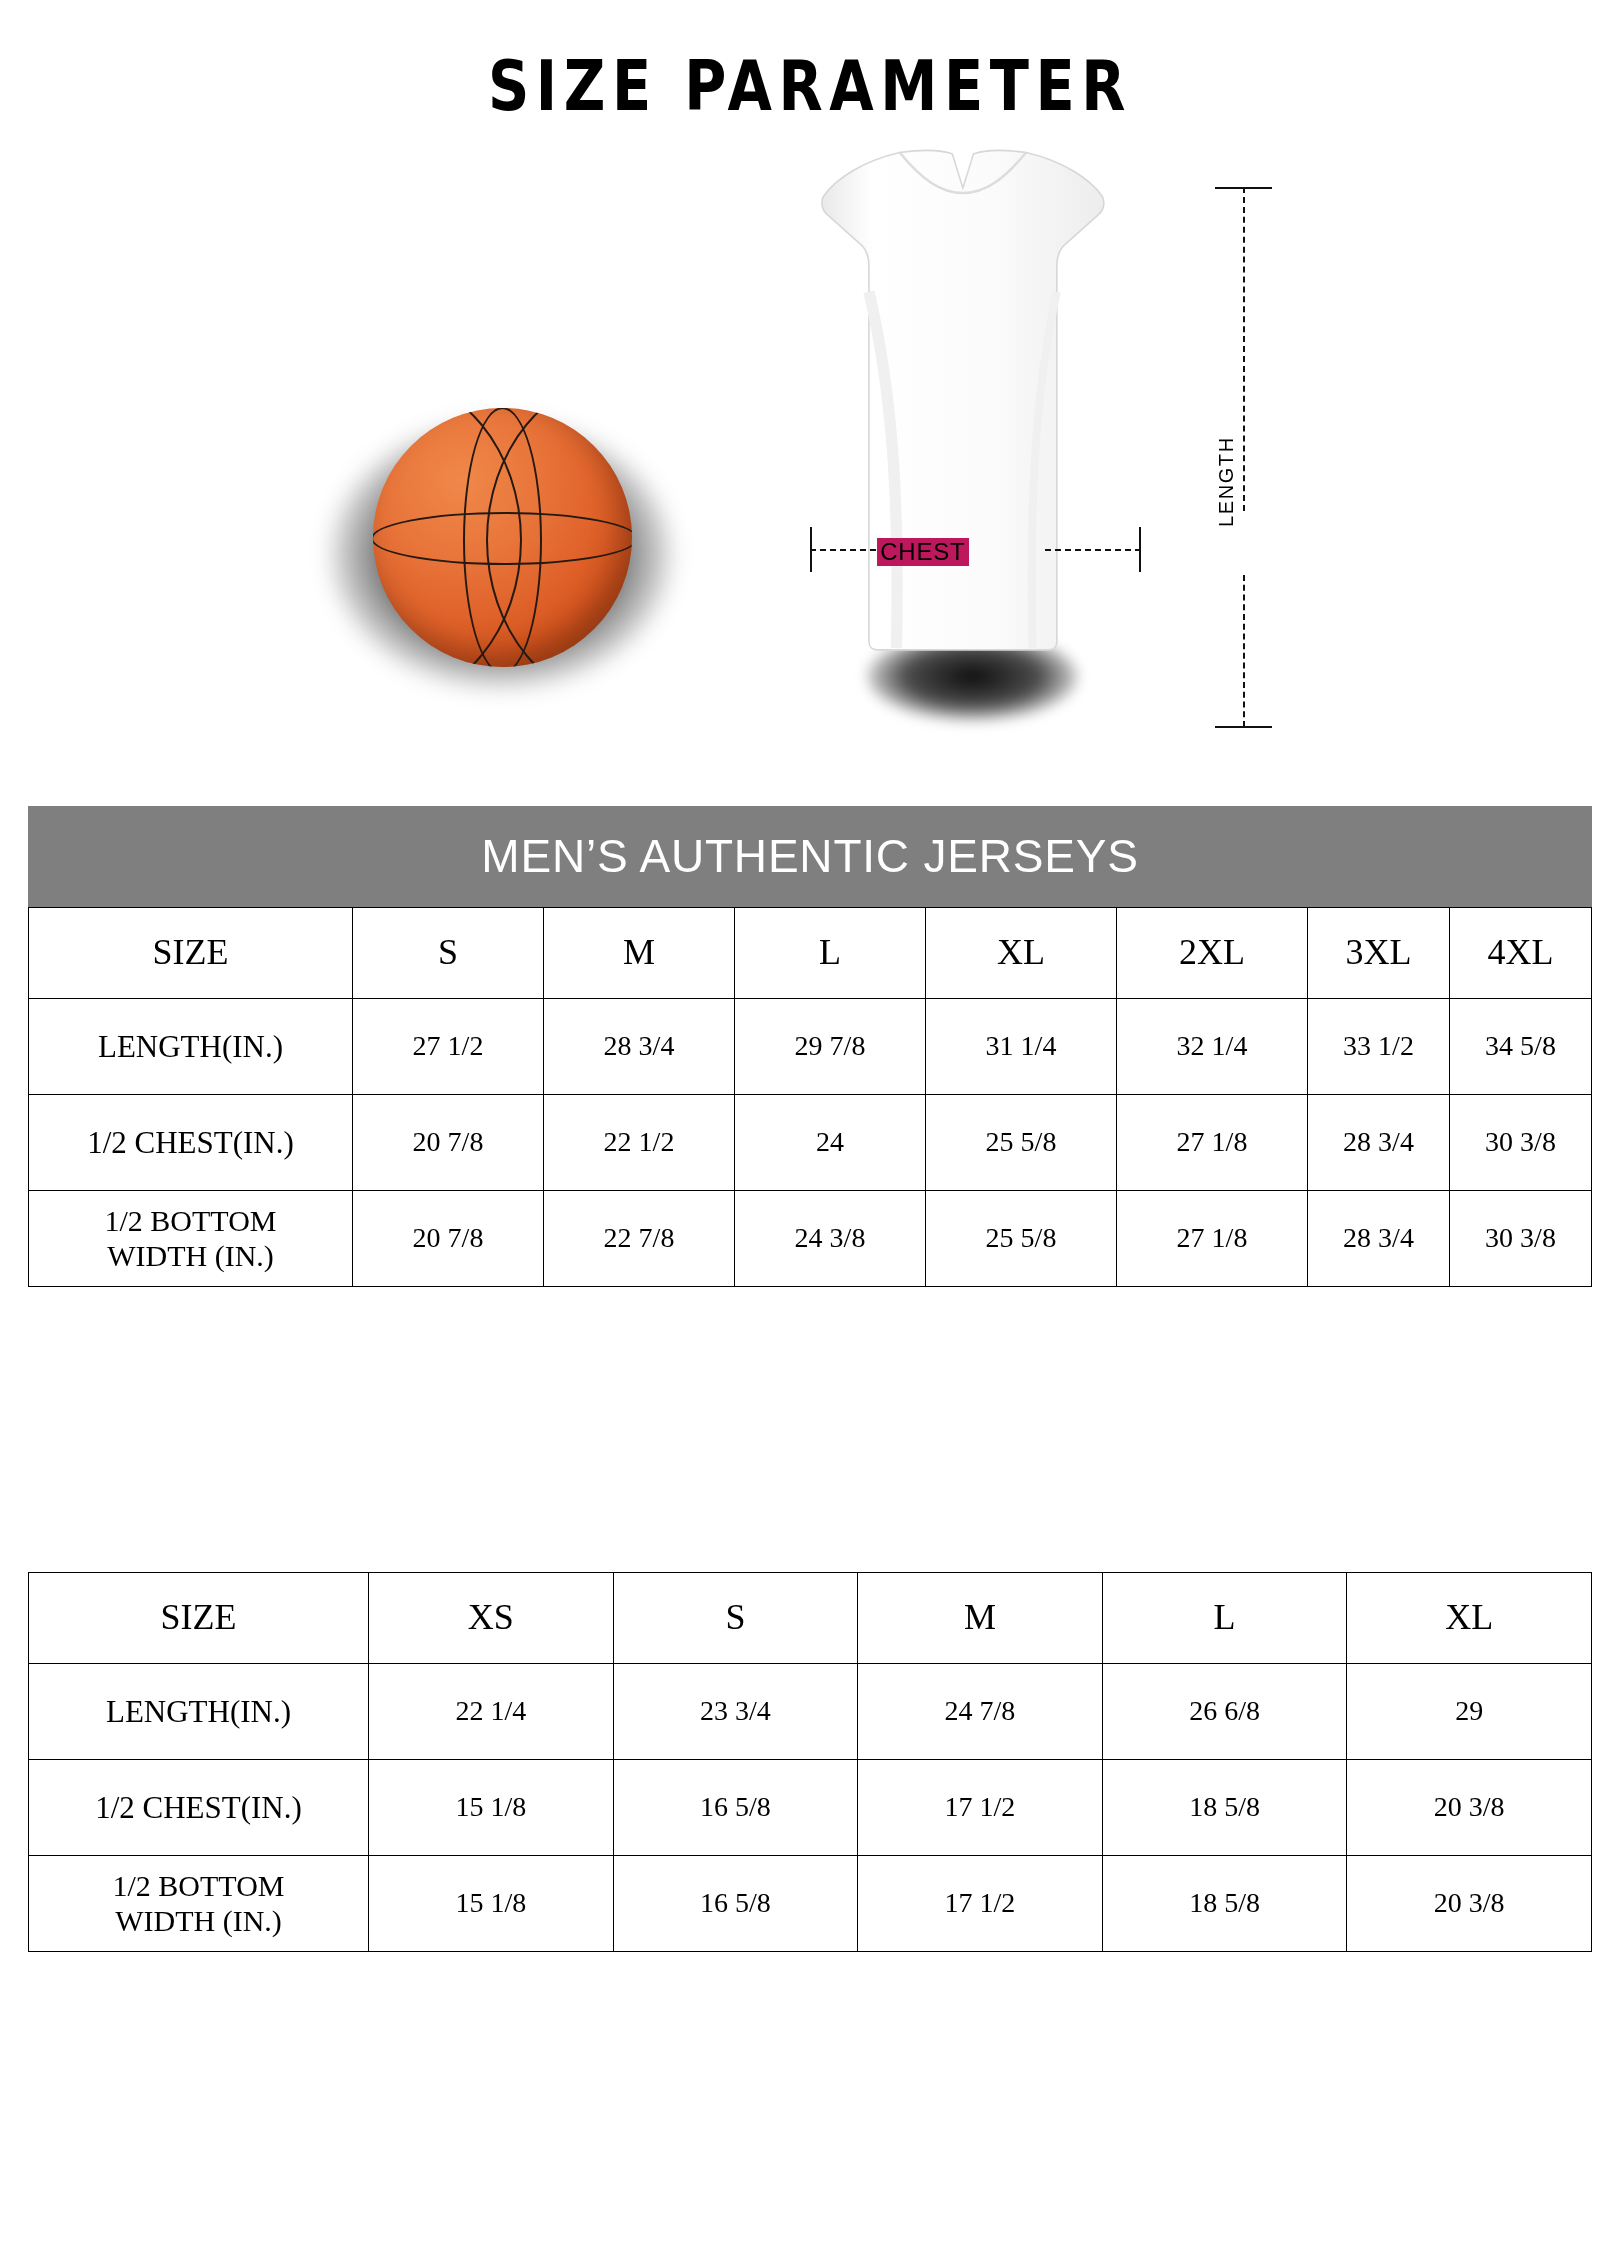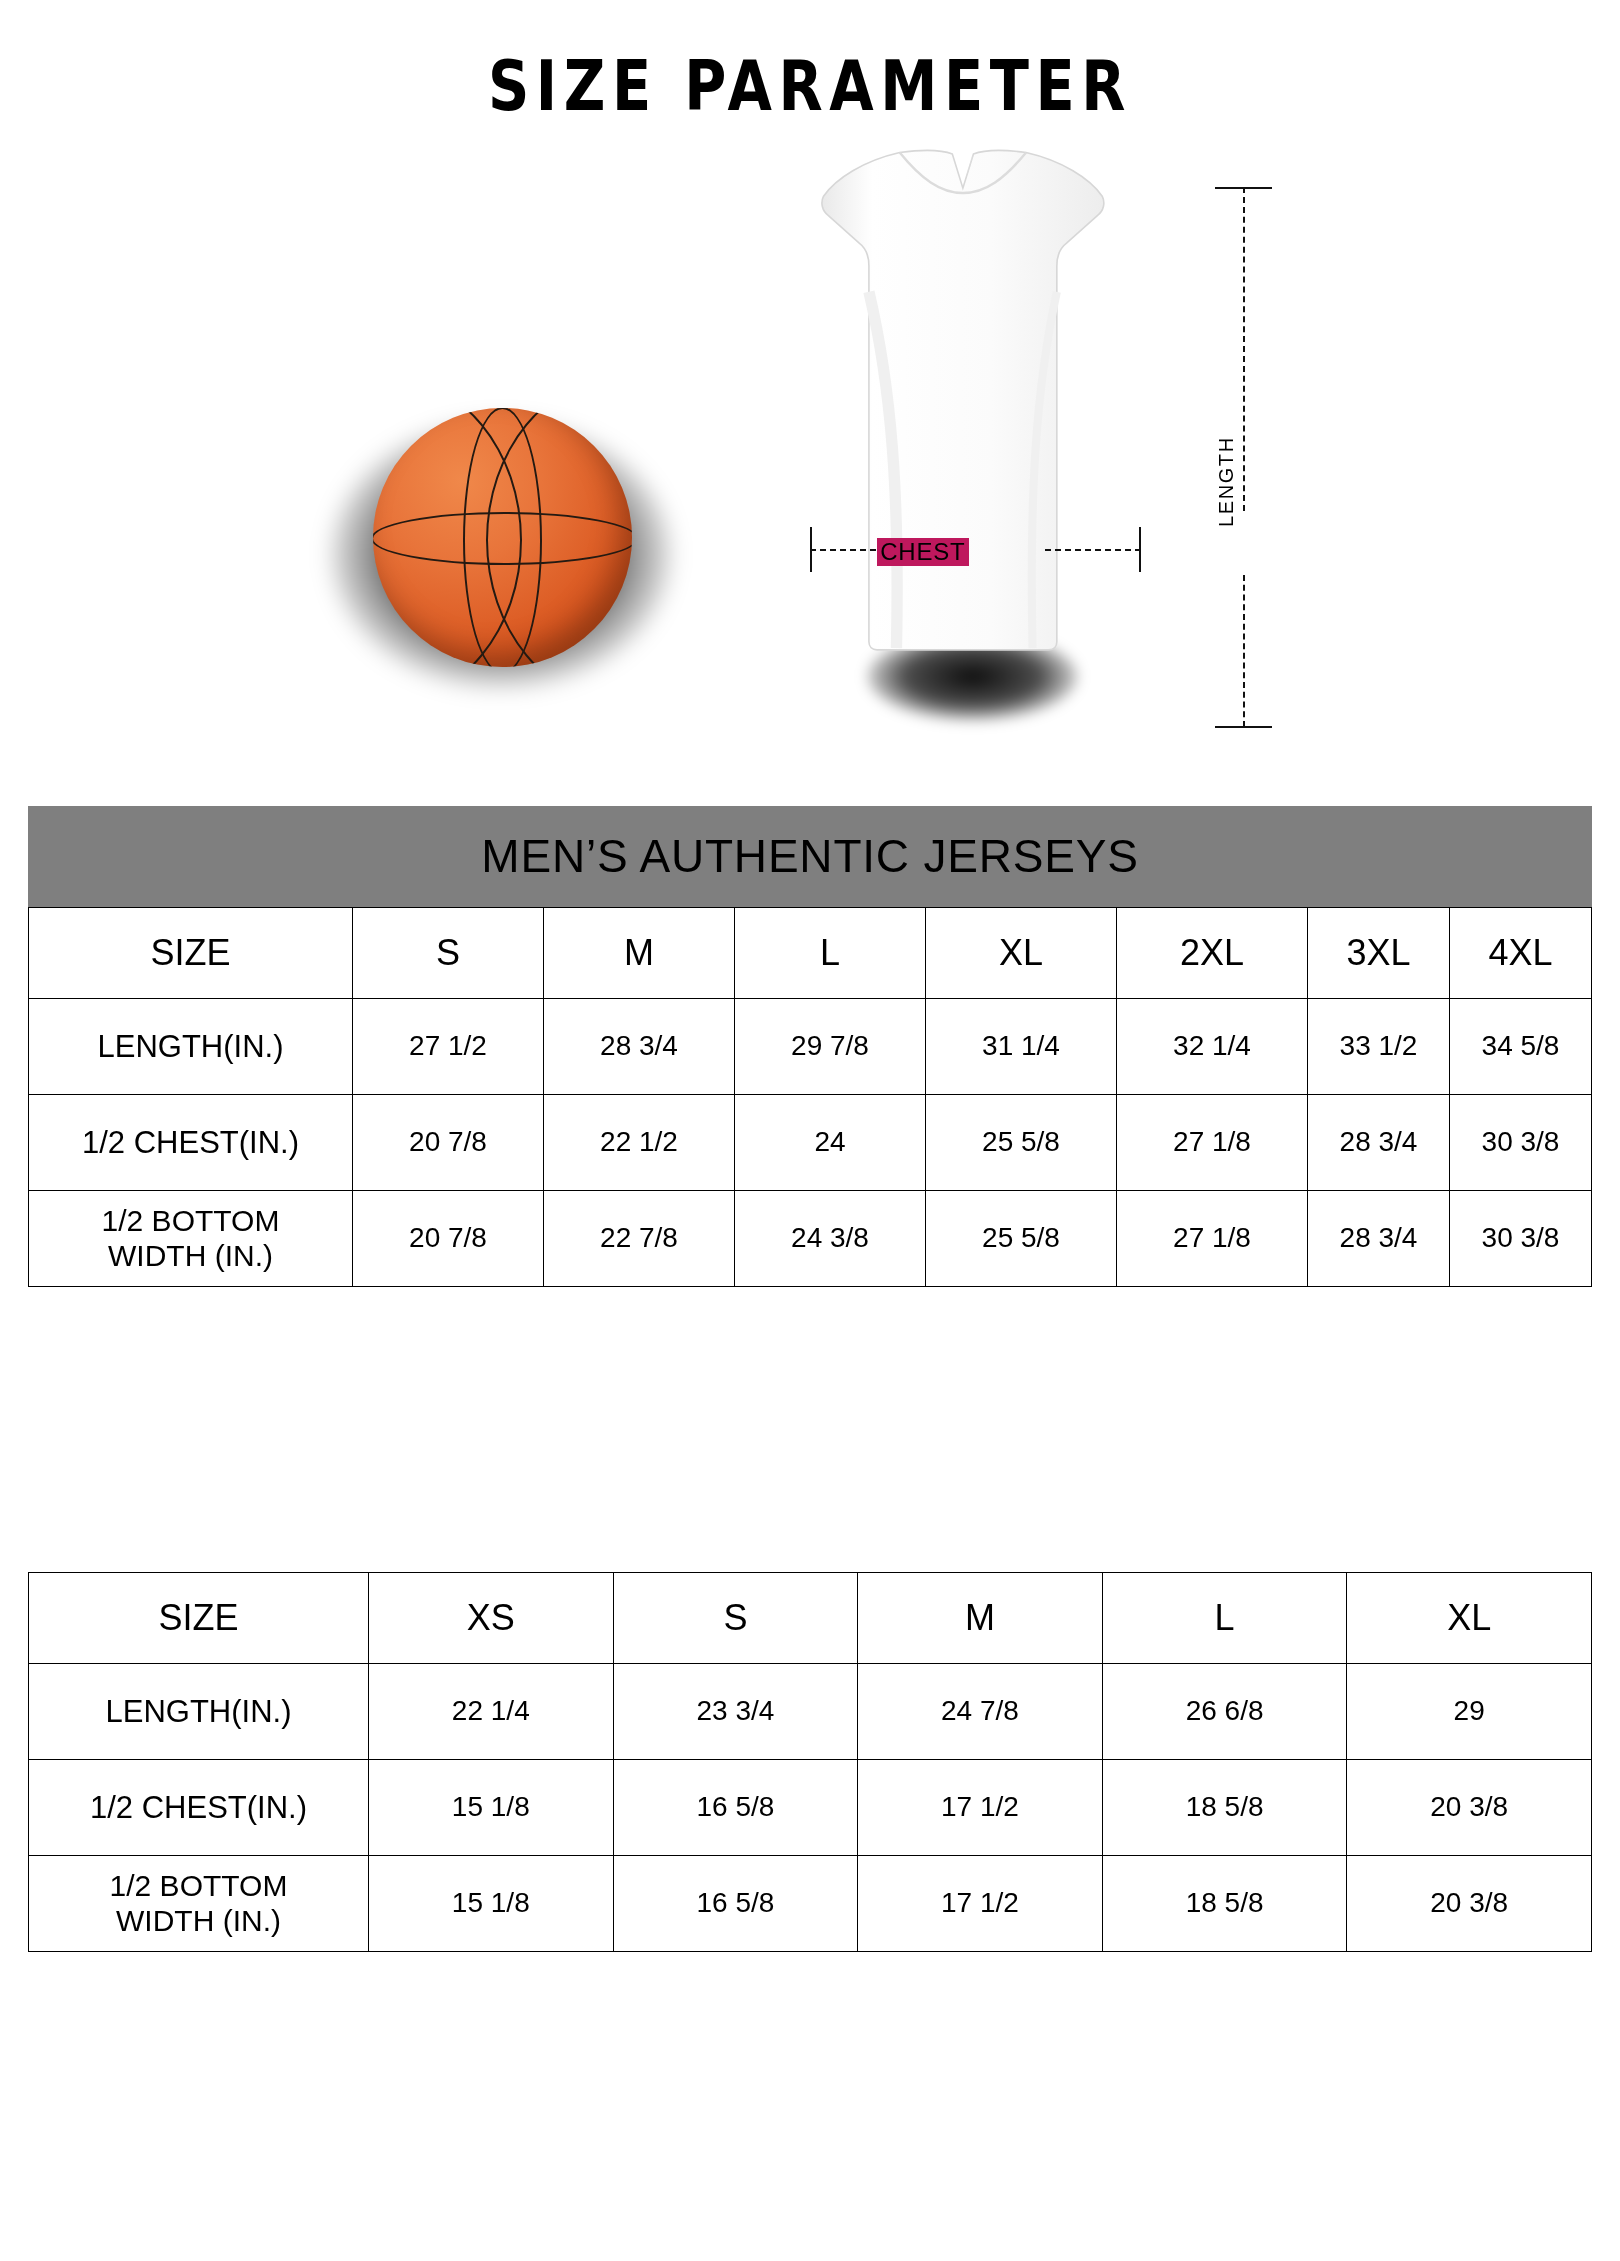--- a/index.html
+++ b/index.html
@@ -163,32 +163,33 @@
     background: #111;
   }
 
   
   .table-block { position: absolute; left: 28px; width: 1564px; }
   .tbl-men { top: 806px; }
   .tbl-boy { top: 1572px; }
 
   .tbl-header {
     background: #7f7f7f;
-    color: #000000;
+    color: #ffffff;
     text-align: center;
     font-size: 46px;
     letter-spacing: 0.8px;
     padding: 23px 0 24px;
     box-sizing: border-box;
   }
 
   table {
     border-collapse: collapse;
     width: 100%;
     table-layout: fixed;
+    font-family: Liberation Serif, serif;
   }
   table td {
     border: 1.6px solid #000000;
     text-align: center;
     font-size: 28px;
     height: 96px;
     padding: 0 3.2px;
     box-sizing: border-box;
     white-space: pre-line;
     line-height: 1.15;

